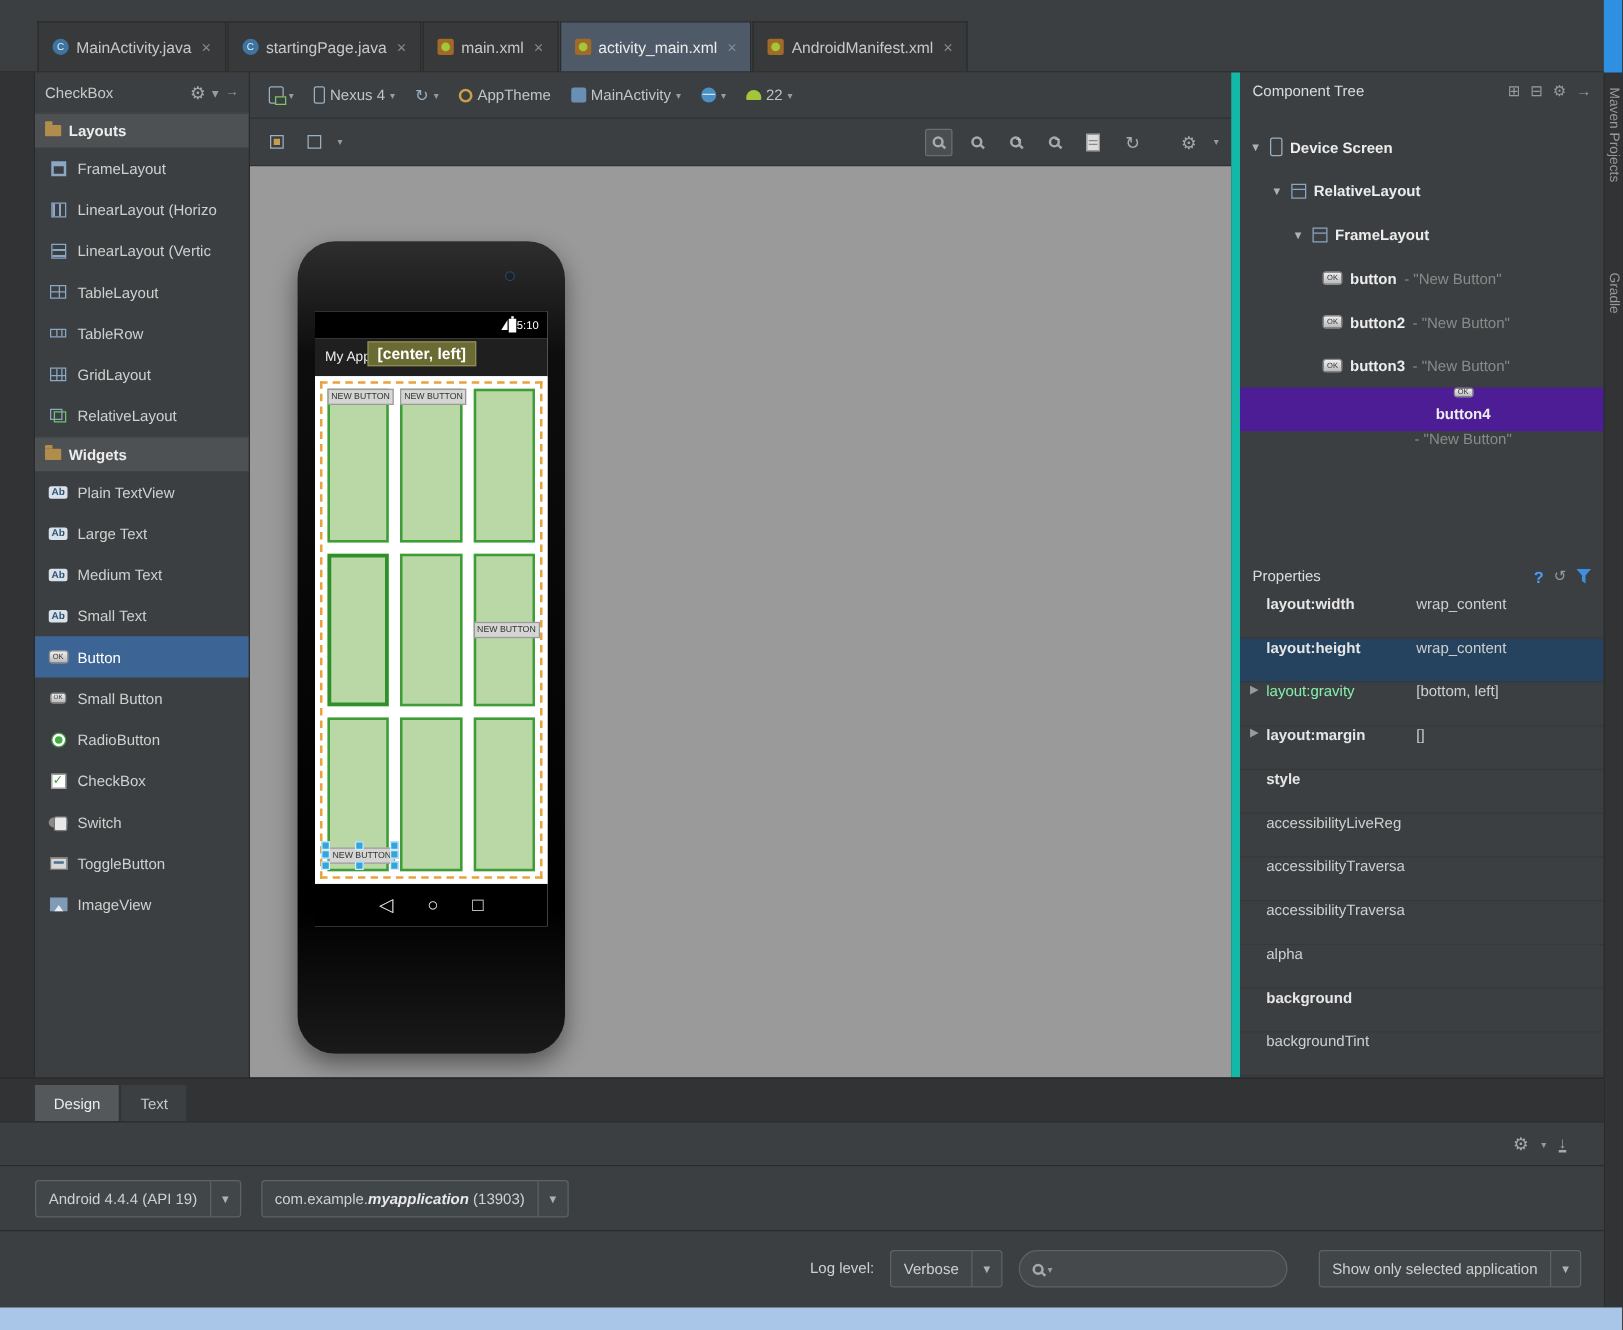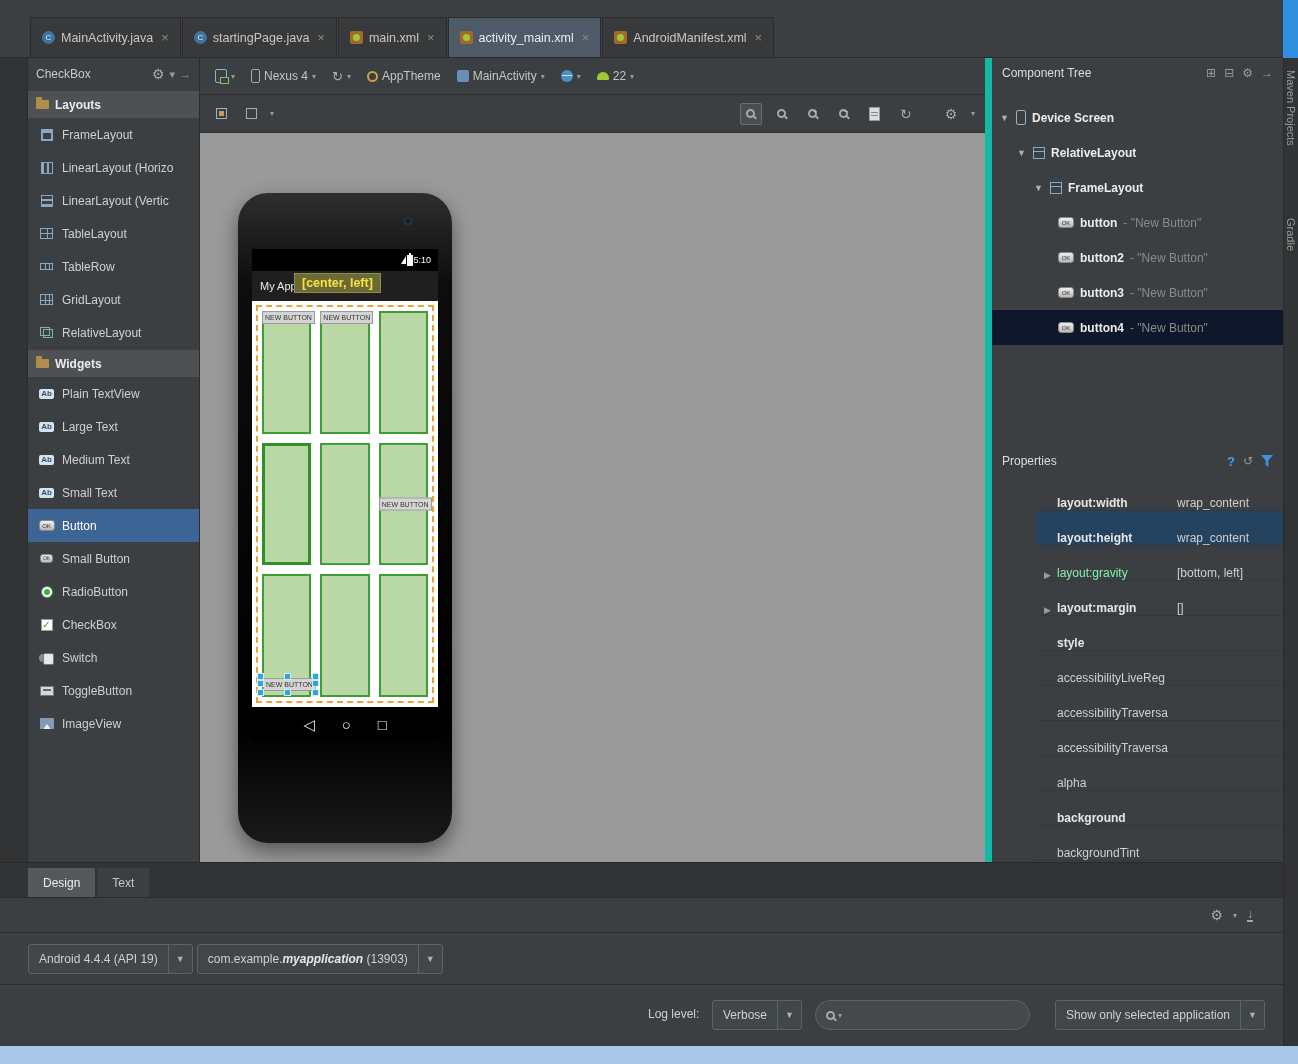--- a/index.html
+++ b/index.html
@@ -132,21 +132,21 @@
   .statusbar { height:22px; background:#000; display:flex; align-items:center;
                justify-content:flex-end; gap:0; padding:0 7px; }
   .signal { width:0; height:0; border-left:5px solid transparent; border-bottom:8px solid #fff; }
   .battery { width:6px; height:11px; background:#fff; position:relative; margin-left:1px; }
   .battery::before { content:''; position:absolute; top:-2px; left:2px; width:2px; height:2px; background:#fff; }
   .sb-time { color:#fff; font-size:9px; }
   .actionbar { height:30px; background:#1f1f1f; display:flex; align-items:center;
                padding:0 8px; position:relative; }
   .ab-title { color:#ececec; font-size:11px; white-space:nowrap; }
   .tooltip { position:absolute; left:42px; top:2px; background:#6a6a33; border:1px solid #8d8d55;
-             color:#fde047; font-size:12.5px; font-weight:bold; padding:2px 7px;
+             color:#ffffff; font-size:12.5px; font-weight:bold; padding:2px 7px;
              white-space:nowrap; z-index:6; }
   .content { flex:1; position:relative; background:#fff; }
   .dashed { position:absolute; inset:4px; border:2px dashed #e8a33d; }
   .grid { position:absolute; inset:10px; display:grid; grid-template-columns:repeat(3,1fr);
           grid-template-rows:repeat(3,1fr); gap:9px; }
   .cell { background:#b9d8a6; border:2px solid #3f9d38; position:relative; }
   .cell.thick { border:3px solid #2f8f2a; }
   .nb-label { position:absolute; background:rgba(214,214,214,.95); color:#333; font-size:7px;
               line-height:1; padding:2px 2px; border:1px solid #9a9a9a; white-space:nowrap; z-index:4; }
   .nb-tl { top:-2px; left:-2px; }
@@ -162,33 +162,33 @@
   .navbar span { line-height:1; }
 
   
   .rightpanel { position:absolute; left:985px; top:58px; width:298px; height:804px;
                 background:#3c3f41; border-left:7px solid #14b8a6; }
   .ct-header { height:30px; display:flex; align-items:center; padding:0 10px; color:#dcdcdc; }
   .hdr-icons { margin-left:auto; display:flex; align-items:center; gap:8px; color:#9a9a9a; font-size:12px; }
   .hdr-icons span { cursor:pointer; }
   .tree { padding-top:12px; height:350px; }
   .tnode { height:35px; display:flex; align-items:center; gap:6px; cursor:pointer; white-space:nowrap; }
-  .tnode.selected { background:#0f172a; }
+  .tnode.selected { background:#4c1d95;flex-direction:column; }
   .texp { font-size:9px; color:#b0b0b0; width:10px; }
   .tname { color:#ececec; font-weight:bold; }
   .tsuffix { color:#8a8a8a; }
   .ni-screen { width:10px; height:15px; border:1px solid #9ab0c4; border-radius:2px; }
   .ni-layout { width:12px; height:12px; border:1px solid #8aa7c4; background:
                linear-gradient(#8aa7c4 0 0) 0 3px/100% 1px no-repeat; }
 
   .props-header { height:30px; display:flex; align-items:center; padding:0 10px; color:#dcdcdc; margin-top:8px; }
   .help-q { color:#4a9df8; font-weight:bold; font-size:13px; }
   .funnel { width:12px; height:12px; background:#3d8fe0;
             clip-path:polygon(0 0,100% 0,62% 45%,62% 100%,38% 82%,38% 45%); }
-  .prow { height:35px; display:flex; align-items:flex-end; border-bottom:1px solid #36393b; padding-left:8px;margin-left:44px; }
+  .prow { height:35px; display:flex; align-items:flex-start; border-bottom:1px solid #36393b; padding-left:8px; }
   .prow.selected { background:#25425f; }
   .parrow { width:13px; font-size:9px; color:#9a9a9a; }
   .pkey { width:120px; color:#cfcfcf; white-space:nowrap; overflow:hidden; }
   .pkey.bold { font-weight:bold; color:#e6e6e6; }
   .pkey.link { font-weight:normal; color:#86efac; }
   .pval { flex:1; color:#cfcfcf; white-space:nowrap; }
 
   
   .rightedge { position:absolute; right:0; top:0; width:15px; height:1046px; background:#313335;
                border-left:1px solid #2b2b2b; }
@@ -203,21 +203,21 @@
   .dt-tab { height:29px; padding:0 15px; display:flex; align-items:center; color:#c8c8c8;
             background:#3c3f41; cursor:pointer; }
   .dt-tab.active { background:#54585a; color:#ececec; }
 
   .thinbar { position:absolute; left:0; top:897px; width:1283px; height:35px; background:#3c3f41;
              border-top:1px solid #2b2b2b; display:flex; align-items:center; justify-content:flex-end;
              gap:10px; padding-right:30px; }
   .dl-icon { color:#a8a8a8; font-size:12px; border-bottom:2px solid #a8a8a8; line-height:1; cursor:pointer; }
 
   .runrow { position:absolute; left:0; top:932px; width:1283px; height:52px; background:#3c3f41;
-            border-top:1px solid #2b2b2b; display:flex; align-items:center; gap:4px; padding-left:28px; }
+            border-top:1px solid #2b2b2b; display:flex; align-items:center; gap:16px; padding-left:28px; }
   .dropbox { height:30px; display:flex; align-items:center; background:#414648;
              border:1px solid #5e6264; border-radius:3px; cursor:pointer; }
   .dropbox .txt { padding:0 10px; color:#d0d0d0; white-space:nowrap; }
   .dropbox .txt b { color:#e8e8e8;font-style:italic; }
   .arrowbox { width:24px; align-self:stretch; border-left:1px solid #5e6264; display:flex;
               align-items:center; justify-content:center; color:#b0b0b0; font-size:9px; }
 
   .logcat { position:absolute; left:0; top:984px; width:1283px; height:62px; background:#3c3f41;
             border-top:1px solid #2b2b2b; }
   .loglabel { position:absolute; left:648px; top:22px; color:#d0d0d0; }

